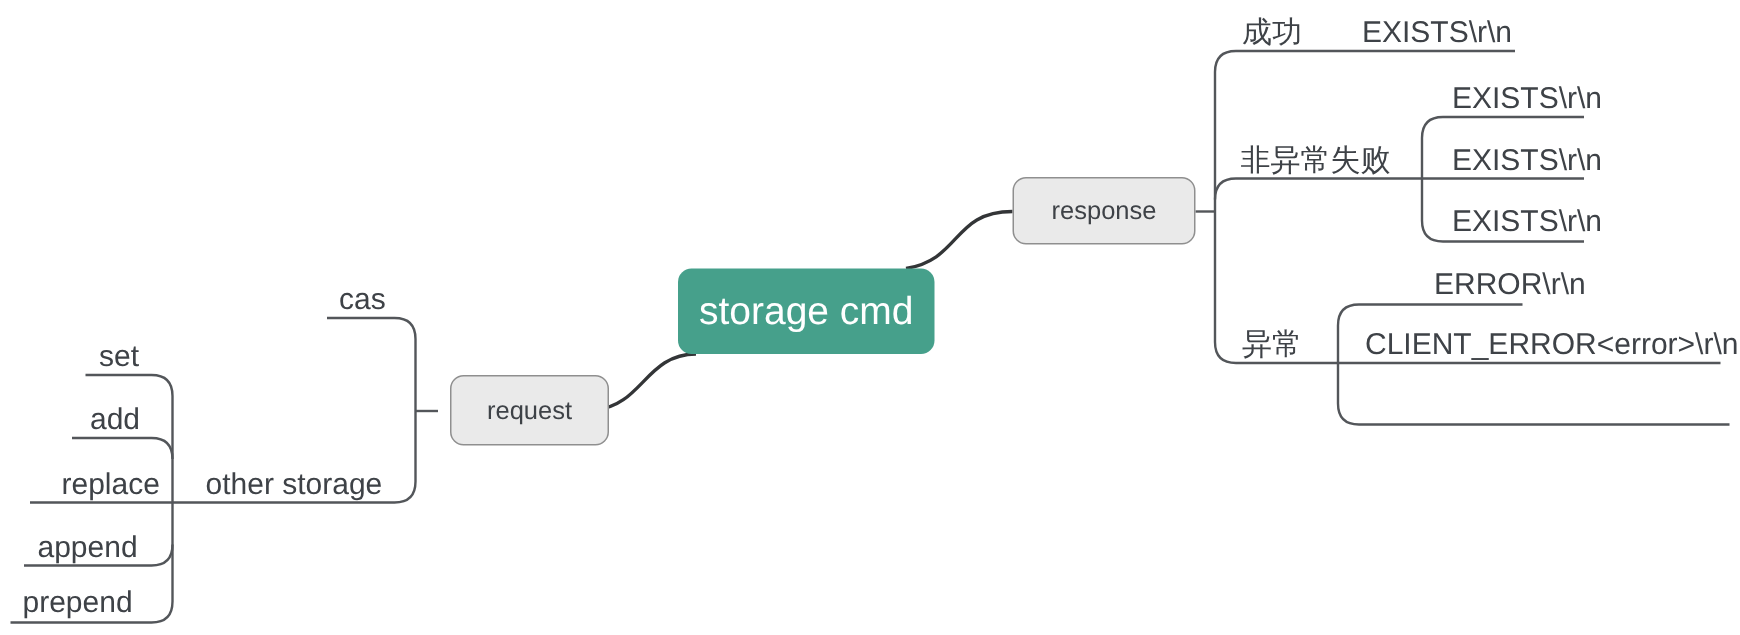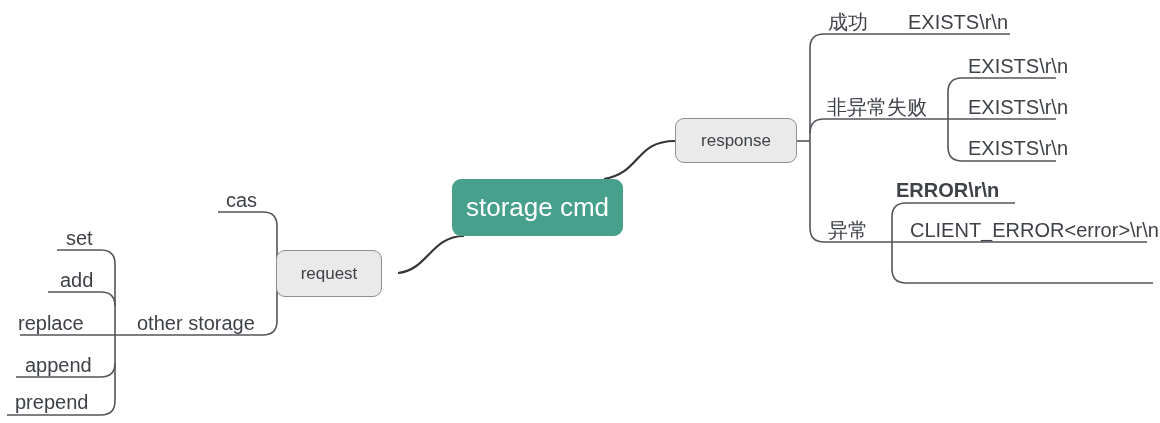--- a/index.html
+++ b/index.html
@@ -60,41 +60,41 @@
     <path class="wire" d="M 1010 34 H 824 Q 810 34 810 48 V 228 Q 810 242 824 242 H 1147"></path>
     <path class="wire" d="M 1056 119 H 824 Q 810 119 810 133"></path>
     <path class="wire" d="M 1056 78 H 962 Q 948 78 948 92 V 147 Q 948 161 962 161 H 1056"></path>
     <path class="wire" d="M 1015 203 H 906 Q 892 203 892 217 V 269 Q 892 283 906 283 H 1153"></path>
   </svg>
 
   <div class="node root" style="left:452px;top:179px;width:171px;height:57px;">
     <span>storage cmd</span>
   </div>
 
-  <div class="node branch" style="left:276px;top:250px;width:106px;height:47px;">
+  <div class="node branch" style="left:300px;top:250px;width:106px;height:47px;">
     <span>request</span>
   </div>
 
   <div class="node branch" style="left:675px;top:118px;width:122px;height:45px;">
     <span>response</span>
   </div>
 
   <div class="topic" style="left:226px;top:190px;">cas</div>
   <div class="topic" style="left:66px;top:228px;">set</div>
   <div class="topic" style="left:60px;top:270px;">add</div>
-  <div class="topic" style="left:18px;top:313px;">replace</div>
+  <div class="topic" style="left:41px;top:313px;">replace</div>
   <div class="topic" style="left:137px;top:313px;text-align:right;">other storage</div>
   <div class="topic" style="left:25px;top:355px;">append</div>
   <div class="topic" style="left:15px;top:392px;">prepend</div>
 
   <div class="topic" style="left:828px;top:12px;">成功</div>
   <div class="topic" style="left:908px;top:12px;">EXISTS\r\n</div>
 
   <div class="topic" style="left:968px;top:56px;">EXISTS\r\n</div>
   <div class="topic" style="left:827px;top:97px;">非异常失败</div>
   <div class="topic" style="left:968px;top:97px;">EXISTS\r\n</div>
   <div class="topic" style="left:968px;top:138px;">EXISTS\r\n</div>
 
-  <div class="topic" style="left:896px;top:180px;font-weight:bold;">ERROR\r\n</div>
+  <div class="topic" style="left:956px;top:180px;">ERROR\r\n</div>
   <div class="topic" style="left:828px;top:220px;">异常</div>
   <div class="topic" style="left:910px;top:220px;">CLIENT_ERROR&lt;error&gt;\r\n</div>
 
 </div>
 
 </body></html>

